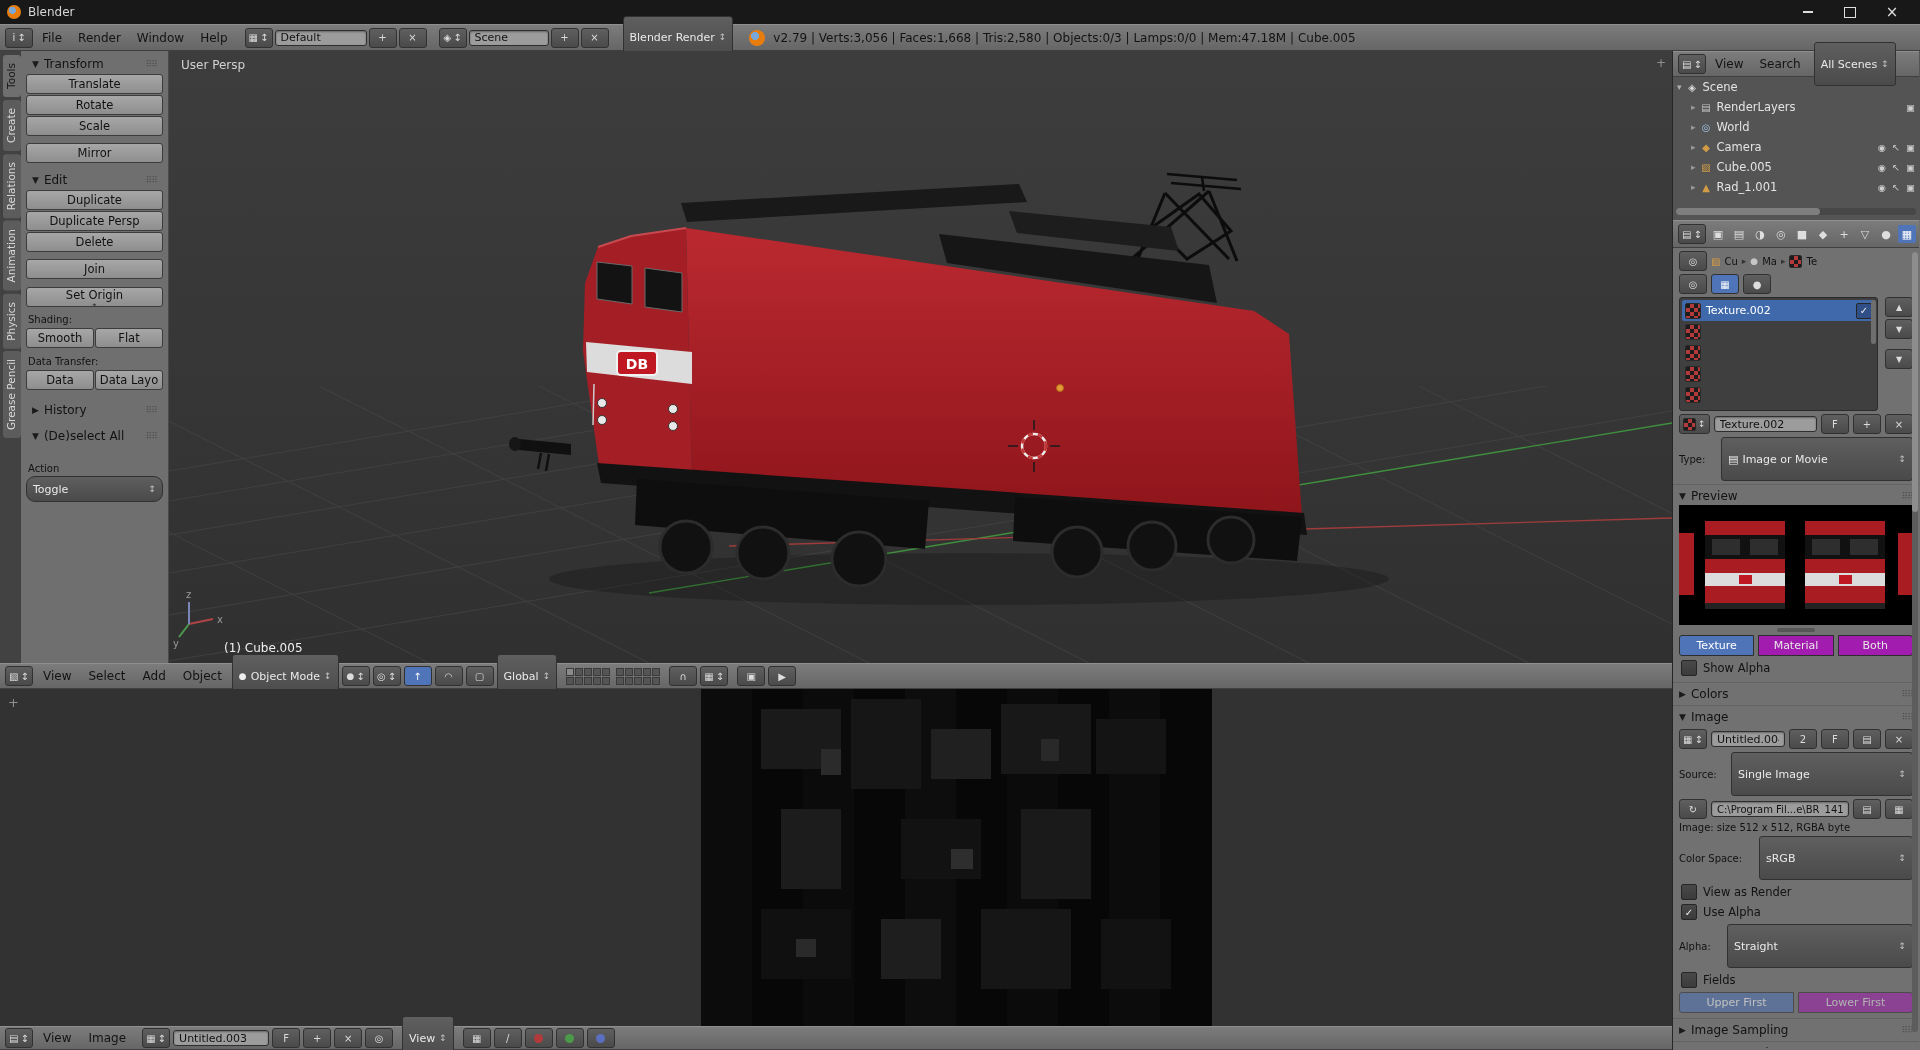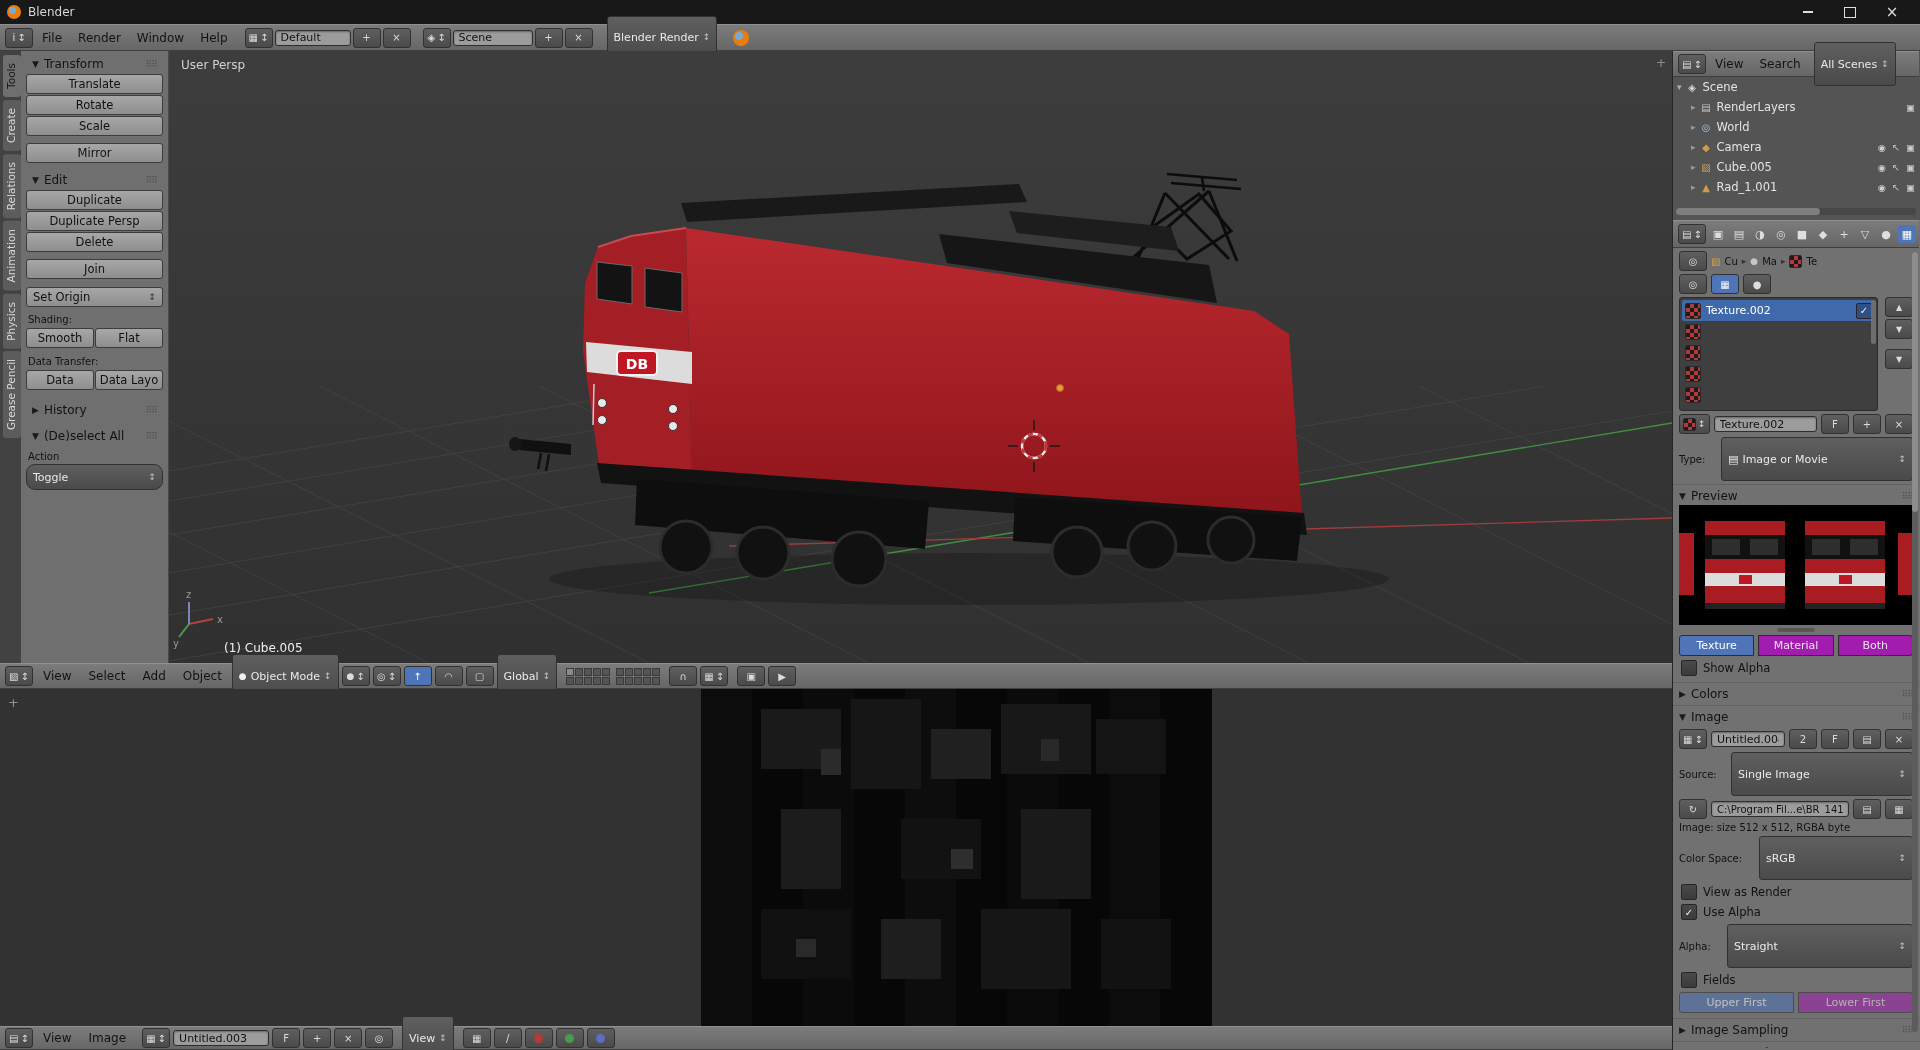--- a/index.html
+++ b/index.html
@@ -114,21 +114,21 @@
       <span class="arr">↕</span>
     </span>
     <span class="menu">File</span>
     <span class="menu">Render</span>
     <span class="menu">Window</span>
     <span class="menu">Help</span>
     <span class="ib" style="margin-left:8px;">
       <span>▦</span>
       <span class="arr">↕</span>
     </span>
-    <input class="tfield" style="width: 76px;" value="Default">
+    <input class="tfield" style="width: 92px;" value="Default">
     <span class="ib">
         <span>+</span>
       </span>
     <span class="ib">
         <span>×</span>
       </span>
     <span class="ib" style="margin-left:10px;">
       <span>◈</span>
       <span class="arr">↕</span>
     </span>
@@ -137,20 +137,21 @@
         <span>+</span>
       </span>
     <span class="ib">
         <span>×</span>
       </span>
     <span class="dd" style="margin-left:12px;">
       <span>Blender Render</span>
       <span class="arr">↕</span>
     </span>
     <span class="blogo" style="margin-left:14px;width:16px;height:16px;"></span>
+    <span style="margin-left:6px;color:#131313;">v2.79 | Verts:3,056 | Faces:1,668 | Tris:2,580 | Objects:0/3 | Lamps:0/0 | Mem:47.18M | Cube.005</span>
   </div>
 
   <div class="abs v3d">
 
     <div class="abs tabstrip">
       <div class="vtab on">Tools</div>
       <div class="vtab">Create</div>
       <div class="vtab">Relations</div>
       <div class="vtab">Animation</div>
       <div class="vtab">Physics</div>
@@ -169,21 +170,21 @@
       <div class="btn" style="margin-top:7px;">Mirror</div>
       <div class="phead" style="margin-top:6px;">
         <span class="tri">▼</span>
         <span>Edit</span>
         <span class="dots">⠿⠿</span>
       </div>
       <div class="btn">Duplicate</div>
       <div class="btn">Duplicate Persp</div>
       <div class="btn">Delete</div>
       <div class="btn" style="margin-top:7px;">Join</div>
-      <div class="btn" style="margin-top:8px;justify-content:space-between;padding:0 6px;">
+      <div class="btn" style="margin-top:8px;justify-content:space-between;padding:0 6px;flex-direction:column;">
         <span>Set Origin</span>
         <span style="font-size:9px;color:#333;">↕</span>
       </div>
       <div class="plabel" style="margin:7px 2px 2px;">Shading:</div>
       <div class="grp2">
         <div class="btn">Smooth</div>
         <div class="btn">Flat</div>
       </div>
       <div class="plabel" style="margin:7px 2px 2px;">Data Transfer:</div>
       <div class="grp2">
@@ -193,21 +194,21 @@
       <div class="phead" style="margin-top:8px;">
         <span class="tri">▶</span>
         <span>History</span>
         <span class="dots">⠿⠿</span>
       </div>
       <div class="phead" style="margin-top:6px;">
         <span class="tri">▼</span>
         <span>(De)select All</span>
         <span class="dots">⠿⠿</span>
       </div>
-      <div class="plabel" style="margin:6px 2px 2px;">Action</div>
+      <div class="plabel" style="margin:18px 2px 2px;">Action</div>
       <div class="dd" style="width:100%;box-sizing:border-box;justify-content:space-between;border-radius:9px;">
         <span>Toggle</span>
         <span class="arr">↕</span>
       </div>
     </div>
 
     <svg class="abs viewport" width="1503" height="612" viewBox="0 0 1503 612">
       <defs>
         <linearGradient id="vpbg" x1="0" y1="0" x2="0" y2="1">
           <stop offset="0" stop-color="#3d3d3d"></stop>

